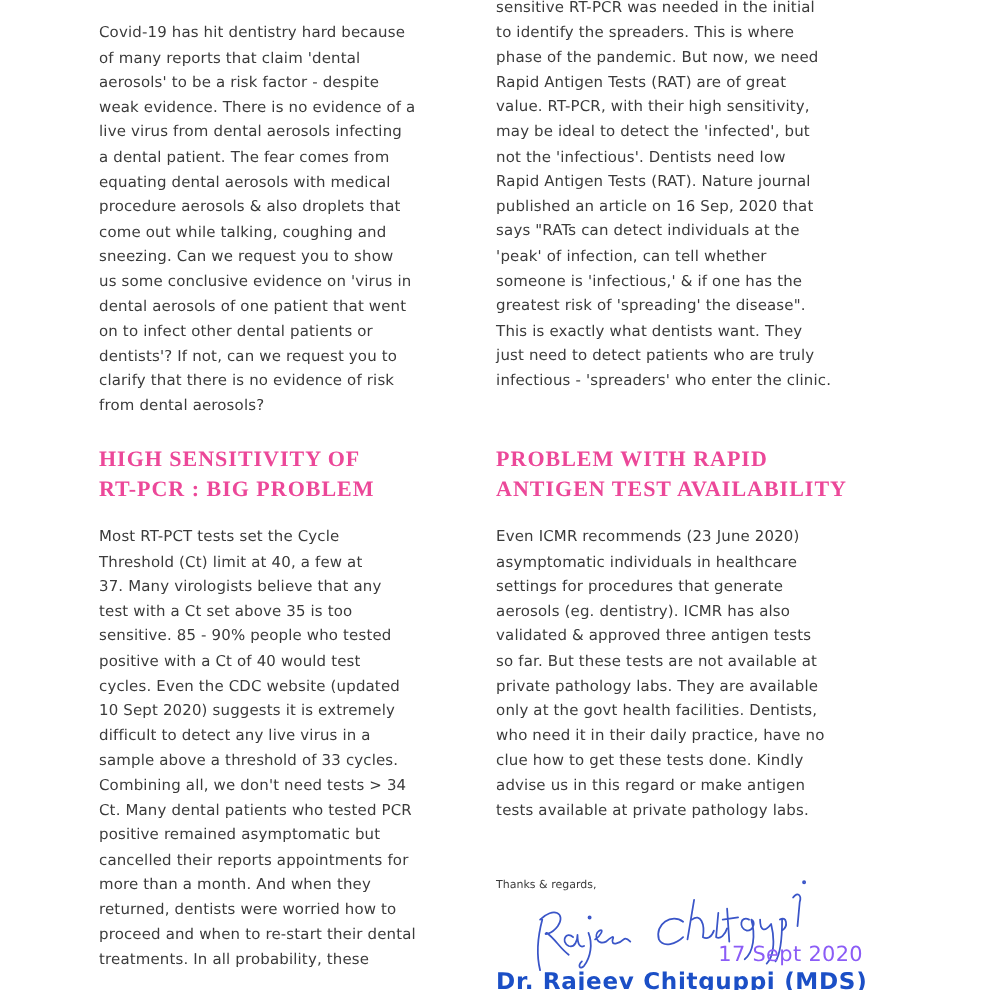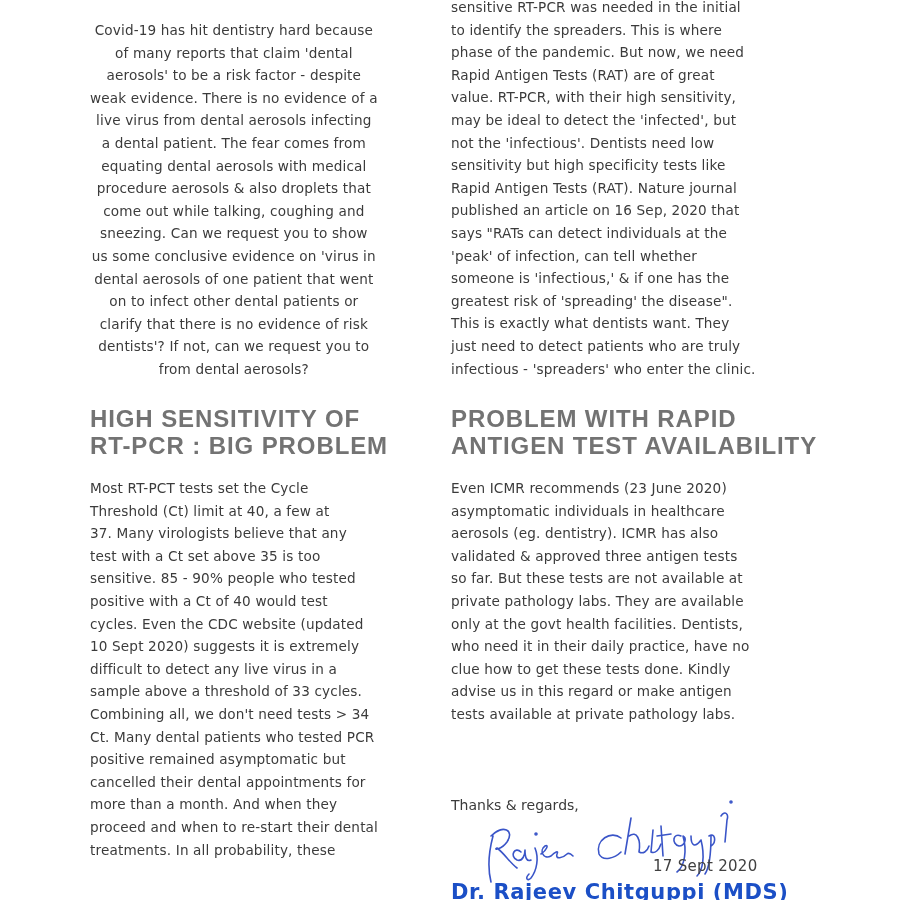--- a/index.html
+++ b/index.html
@@ -30,90 +30,90 @@
       line-height: 22.6px;
       letter-spacing: 0.15px;
       white-space: nowrap;
     }
     .line { display: block; }
 
     .heading {
       position: absolute;
       left: 0;
       margin: 0;
-      font-family: Liberation Sans, sans-serif;
+      font-family: Liberation Serif, serif;
       font-weight: bold;
-      font-size: 24px;
+      font-size: 20px;
       line-height: 27px;
       letter-spacing: 0.9px;
-      color: #737373;
+      color: #ec4899;
       white-space: nowrap;
     }
 
     .signature-block {
       position: absolute;
       left: 0;
       top: 0;
       width: 370px;
     }
     .thanks {
       position: absolute;
       left: 0;
       top: 794px;
-      font-size: 14px;
+      font-size: 10px;
       line-height: 22px;
       white-space: nowrap;
     }
     .sig-svg {
       position: absolute;
       left: 30px;
       top: 796px;
       width: 270px;
       height: 90px;
     }
     .sig-date {
       position: absolute;
       left: 202px;
       top: 857px;
-      font-size: 15px;
-      color: #404040;
+      font-size: 19px;
+      color: #8b5cf6;
       letter-spacing: 0.3px;
       white-space: nowrap;
     }
     .sig-name {
       position: absolute;
       left: 0;
       top: 880px;
       font-size: 21px;
       font-weight: bold;
       color: #1b4fc6;
       letter-spacing: 0.6px;
       white-space: nowrap;
     }
   </style>
 </head>
 <body>
 
 <div class="col col-left">
-  <p class="para" style="top:19px;text-align:center;">
+  <p class="para" style="top:19px;">
     <span class="line">Covid-19 has hit dentistry hard because</span>
     <span class="line">of many reports that claim 'dental</span>
     <span class="line">aerosols' to be a risk factor - despite</span>
     <span class="line">weak evidence. There is no evidence of a</span>
     <span class="line">live virus from dental aerosols infecting</span>
     <span class="line">a dental patient. The fear comes from</span>
     <span class="line">equating dental aerosols with medical</span>
     <span class="line">procedure aerosols &amp; also droplets that</span>
     <span class="line">come out while talking, coughing and</span>
     <span class="line">sneezing. Can we request you to show</span>
     <span class="line">us some conclusive evidence on 'virus in</span>
     <span class="line">dental aerosols of one patient that went</span>
     <span class="line">on to infect other dental patients or</span>
+    <span class="line">dentists'? If not, can we request you to</span>
     <span class="line">clarify that there is no evidence of risk</span>
-    <span class="line">dentists'? If not, can we request you to</span>
     <span class="line">from dental aerosols?</span>
   </p>
 
   <h2 class="heading" style="top:405px;">
     <span class="line">HIGH SENSITIVITY OF</span>
     <span class="line">RT-PCR : BIG PROBLEM</span>
   </h2>
 
   <p class="para" style="top:477px;">
     <span class="line">Most RT-PCT tests set the Cycle</span>
@@ -122,56 +122,57 @@
     <span class="line">test with a Ct set above 35 is too</span>
     <span class="line">sensitive. 85 - 90%  people who tested</span>
     <span class="line">positive with a Ct of 40 would test</span>
     <span class="line">cycles. Even the CDC website (updated</span>
     <span class="line">10 Sept 2020) suggests it is extremely</span>
     <span class="line">difficult to detect any live virus in a</span>
     <span class="line">sample above a threshold of 33 cycles.</span>
     <span class="line">Combining all, we don't need tests &gt; 34</span>
     <span class="line">Ct. Many dental patients who tested PCR</span>
     <span class="line">positive remained asymptomatic but</span>
-    <span class="line">cancelled their dental appointments for</span>
+    <span class="line">cancelled their reports appointments for</span>
     <span class="line">more than a month. And when they</span>
+    <span class="line">returned, dentists were worried how to</span>
     <span class="line">proceed and when to re-start their dental</span>
     <span class="line">treatments. In all probability, these</span>
   </p>
 </div>
 
 <div class="col col-right">
   <p class="para" style="top:-4px;">
     <span class="line">sensitive RT-PCR was needed in the initial</span>
     <span class="line">to identify the spreaders. This is where</span>
     <span class="line">phase of the pandemic. But now, we need</span>
     <span class="line">Rapid Antigen Tests (RAT) are of great</span>
     <span class="line">value. RT-PCR, with their high sensitivity,</span>
     <span class="line">may be ideal to detect the 'infected', but</span>
     <span class="line">not the 'infectious'. Dentists need low</span>
-    <span class="line">sensitivity but high specificity tests like</span>
     <span class="line">Rapid Antigen Tests (RAT). Nature journal</span>
     <span class="line">published an article on 16 Sep, 2020 that</span>
     <span class="line">says "RATs can detect individuals at the</span>
     <span class="line">'peak' of infection, can tell whether</span>
     <span class="line">someone is 'infectious,' &amp; if one has the</span>
     <span class="line">greatest risk of 'spreading' the disease".</span>
     <span class="line">This is exactly what dentists want. They</span>
     <span class="line">just need to detect patients who are truly</span>
     <span class="line">infectious - 'spreaders' who enter the clinic.</span>
   </p>
 
   <h2 class="heading" style="top:405px;">
     <span class="line">PROBLEM WITH RAPID</span>
     <span class="line">ANTIGEN TEST AVAILABILITY</span>
   </h2>
 
   <p class="para" style="top:477px;">
     <span class="line">Even ICMR recommends (23 June 2020)</span>
     <span class="line">asymptomatic individuals in healthcare</span>
+    <span class="line">settings for procedures that generate</span>
     <span class="line">aerosols (eg. dentistry). ICMR has also</span>
     <span class="line">validated &amp; approved three antigen tests</span>
     <span class="line">so far. But these tests are not available at</span>
     <span class="line">private pathology labs. They are available</span>
     <span class="line">only at the govt health facilities. Dentists,</span>
     <span class="line">who need it in their daily practice, have no</span>
     <span class="line">clue how to get these tests done. Kindly</span>
     <span class="line">advise us in this regard or make antigen</span>
     <span class="line">tests available at private pathology labs.</span>
   </p>

